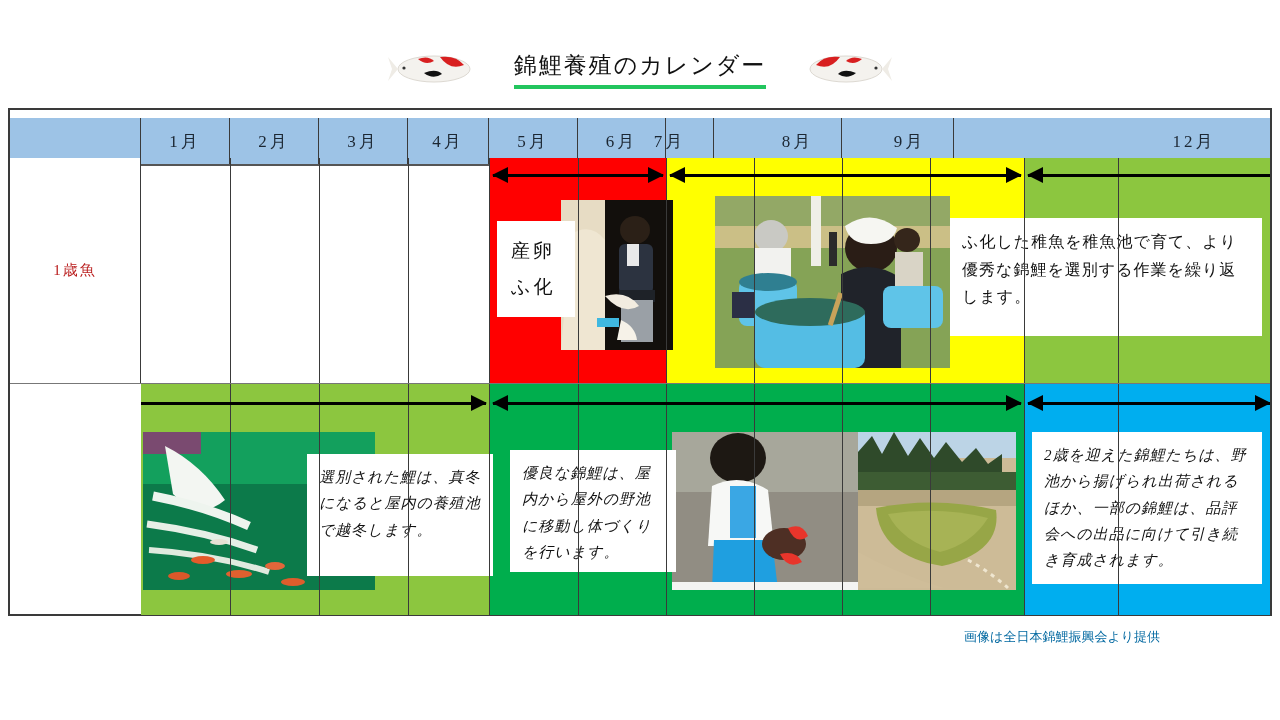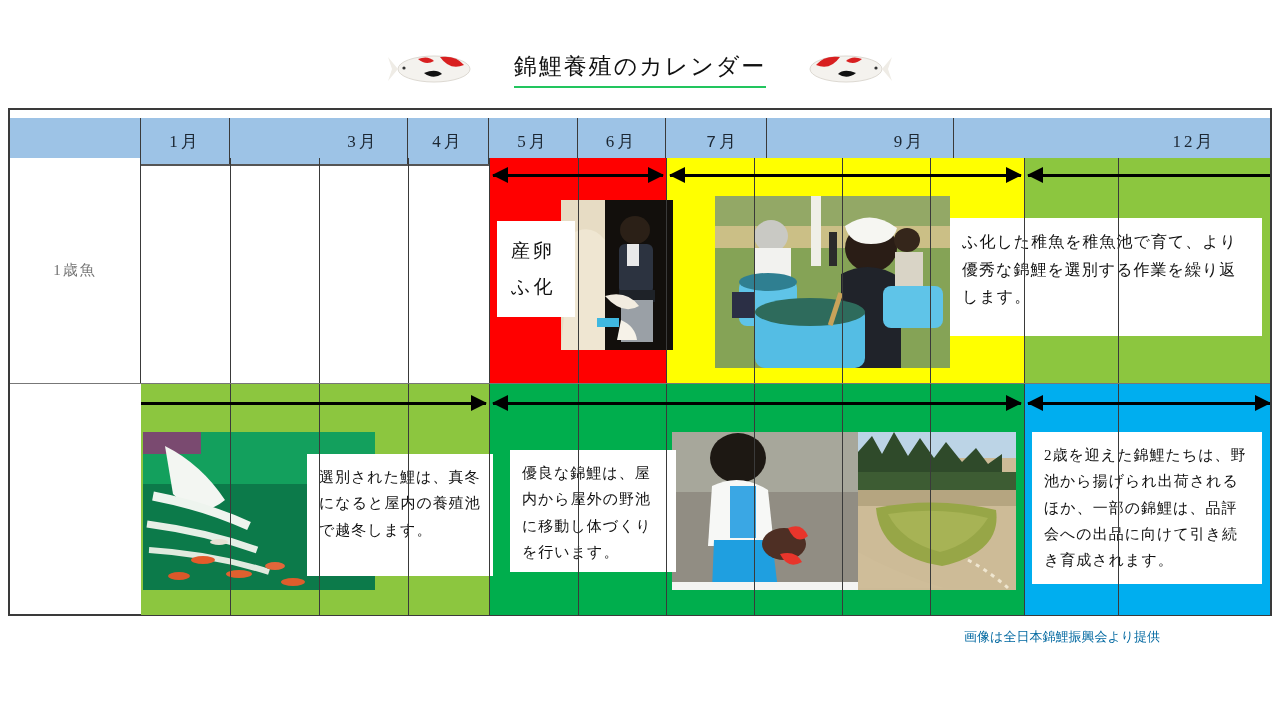--- a/index.html
+++ b/index.html
@@ -16,21 +16,21 @@
   .title-bar{
     position:absolute; left:0; top:38px; width:1280px; height:62px;
     display:flex; align-items:center; justify-content:center; gap:30px;
   }
   .koi{
     width:96px;height:44px;position:relative;flex:none;
   }
   .koi svg{display:block;width:96px;height:44px;}
   .title-text{
     font-size:23px;letter-spacing:2px;color:#111;
-    border-bottom:2px solid #22c55e;padding-bottom:4px;
+    border-bottom:4px solid #22c55e;padding-bottom:4px;
     font-family:"Liberation Serif","DejaVu Serif",serif;
   }
 
   
   .cal{
     position:absolute; left:8px; top:108px;
     width:1264px; height:508px;
     border:2px solid #3a3a3a;
     box-sizing:border-box;
     background:#fff;
@@ -54,21 +54,21 @@
   .hdr-cell.last{border-right:none;}
 
   
   .row{position:absolute;left:0;width:100%;overflow:hidden;}
   .row1{top:48px;height:225px;}
   .row2{top:273px;height:231px;border-top:1px solid #777;}
 
   .rowlabel{
     position:absolute;left:0;top:0;width:131px;height:100%;
     display:flex;align-items:center;justify-content:center;
-    font-size:15px;letter-spacing:2px;color:#737373;background:#fff;
+    font-size:15px;letter-spacing:2px;color:#b91c1c;background:#fff;
     border-right:1px solid #3a3a3a;box-sizing:border-box;z-index:6;
   }
 
   
   .vline{position:absolute;top:0;height:100%;width:1px;background:#3a3a3a;z-index:5;}
 
   .band{position:absolute;top:0;height:100%;z-index:1;}
 
   
   .arrow{position:absolute;height:0;z-index:7;}
@@ -81,21 +81,21 @@
   .photo{position:absolute;z-index:3;overflow:hidden;background:#777;}
   .photo svg{display:block;}
 
   
   .callout{
     position:absolute;background:#fff;z-index:4;
     box-sizing:border-box;
     font-size:16px;line-height:1.72;letter-spacing:1px;color:#111;
     padding:10px 12px;
   }
-  .callout.small{font-size:15px;line-height:1.75;}
+  .callout.small{font-size:15px;line-height:1.75;font-style:italic;}
   .callout.tag{font-size:19px;line-height:1.9;letter-spacing:3px;padding:12px 14px;}
 
   .credit{
     position:absolute;left:0;top:628px;width:1160px;text-align:right;
     font-size:13px;letter-spacing:0px;color:#0369a1;
     font-family:"Liberation Sans","DejaVu Sans",sans-serif;
   }
 </style>
 </head>
 <body>
@@ -122,25 +122,27 @@
       <circle cx="80" cy="21" r="1.6" fill="#333"></circle>
     </svg>
   </span>
 </div>
 
 <div class="cal">
 
   <div class="hdr">
     <div class="hdr-cell" style="left:0;width:131px;"></div>
     <div class="hdr-cell" style="left:131px;width:89px;">1月</div>
+    <div class="hdr-cell" style="left:220px;width:89px;">2月</div>
     <div class="hdr-cell" style="left:309px;width:89px;">3月</div>
     <div class="hdr-cell" style="left:398px;width:81px;">4月</div>
     <div class="hdr-cell" style="left:479px;width:89px;text-align:right;">5月</div>
     <div class="hdr-cell" style="left:568px;width:88px;">6月</div>
-    <div class="hdr-cell" style="left:669px;width:88px;font-family:Liberation Mono, monospace;">7月</div>
+    <div class="hdr-cell" style="left:616px;width:88px;">7月</div>
+    <div class="hdr-cell" style="left:744px;width:88px;">8月</div>
     <div class="hdr-cell" style="left:856px;width:88px;">9月</div>
     <div class="hdr-cell last" style="left:1108px;width:152px;">12月</div>
   </div>
 
   <div class="row row1">
     <div class="rowlabel">1歳魚</div>
 
     <div class="band" style="left:479px;width:177px;background:#ff0000;"></div>
     <div class="band" style="left:656px;width:358px;background:#ffff00;"></div>
     <div class="band" style="left:1014px;width:246px;background:#8cc63f;"></div>

